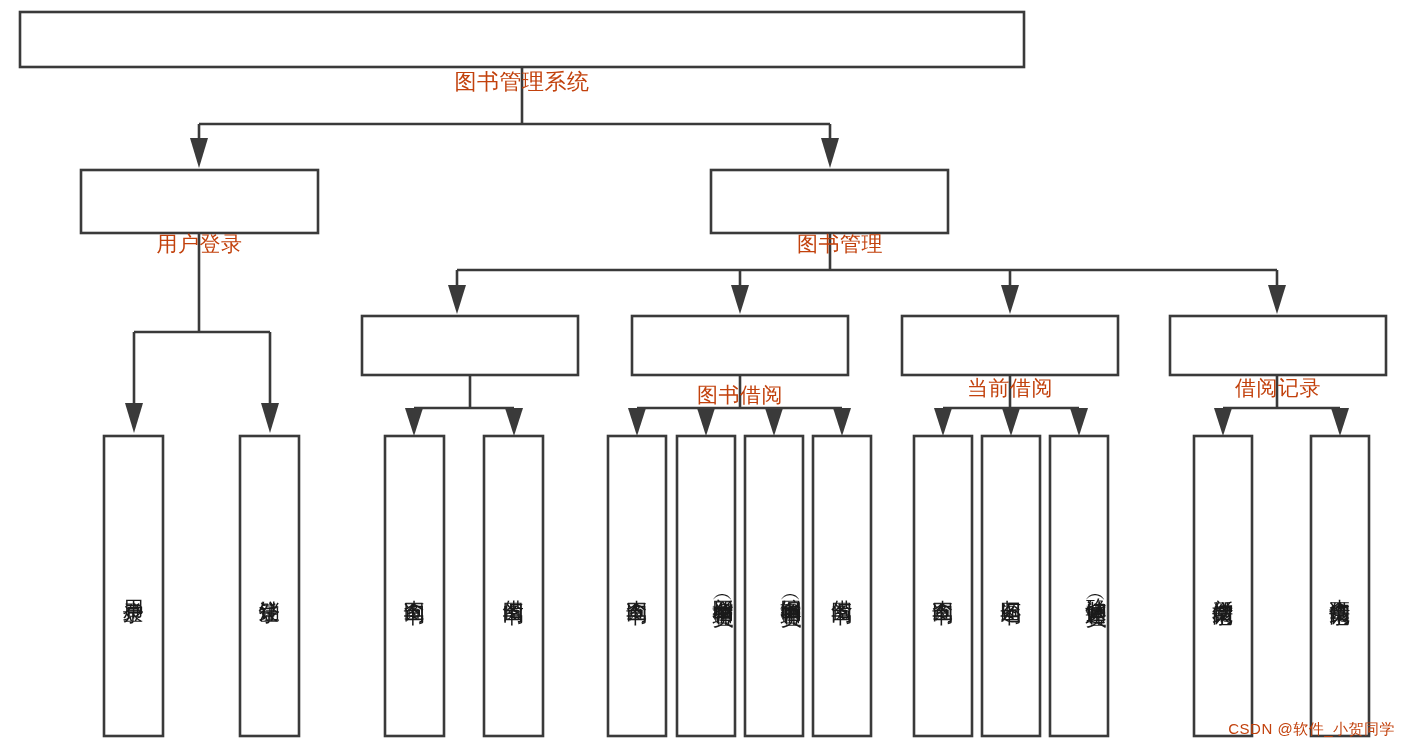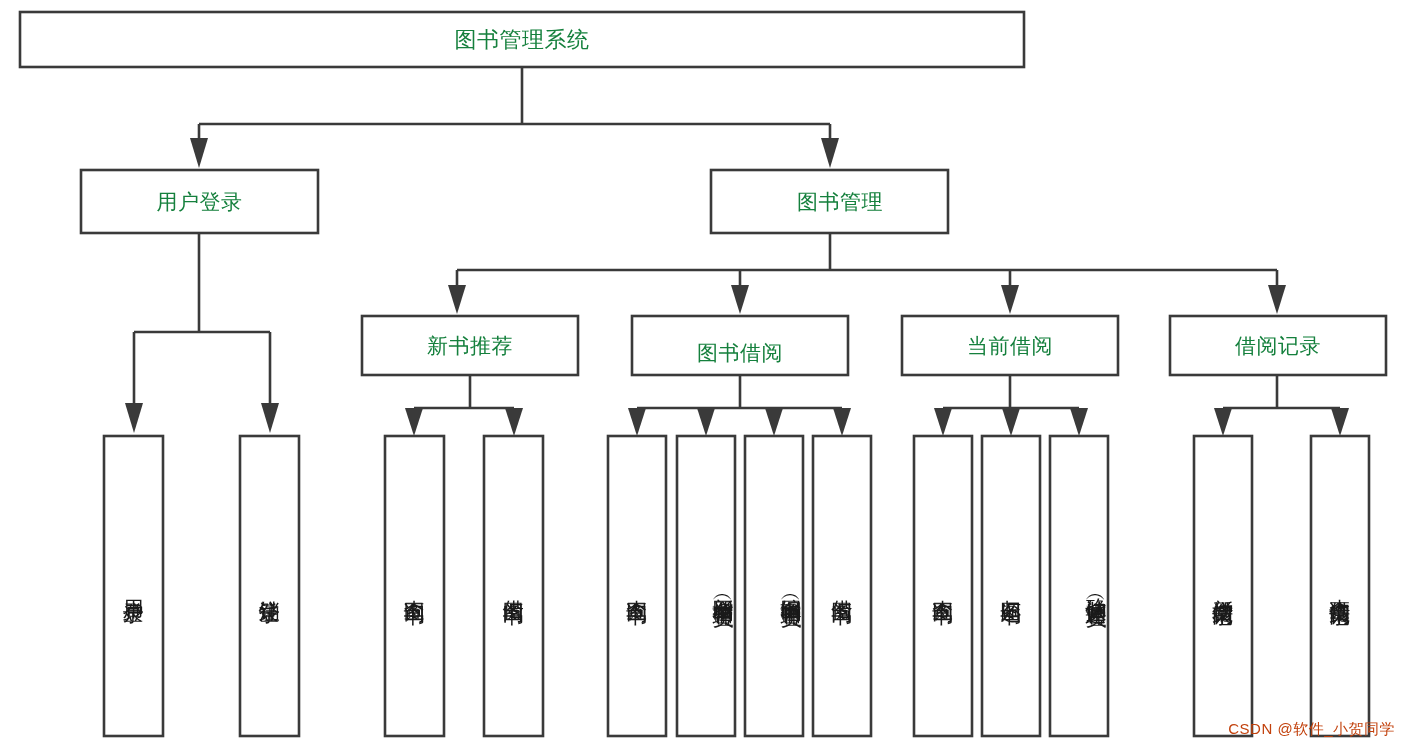--- a/index.html
+++ b/index.html
@@ -39,25 +39,26 @@
   }
   .arrow-head {
     fill: #3a3a3a;
     stroke: none;
   }
   .node-label-h {
     position: absolute;
     display: flex;
     align-items: center;
     justify-content: center;
-    color: #15803d;
+    color: #c2410c;
     font-size: 21px;
     letter-spacing: 0.5px;
     white-space: nowrap;
     pointer-events: none;
+    margin-top: 42px;
   }
   .node-label-v {
     position: absolute;
     display: flex;
     align-items: center;
     justify-content: center;
     color: #1a1a1a;
     font-size: 21px;
     line-height: 1.12;
     writing-mode: vertical-rl;
@@ -173,21 +174,20 @@
     <rect class="node-box" x="1194" y="436" width="58" height="300"></rect>
     <rect class="node-box" x="1311" y="436" width="58" height="300"></rect>
 
   </svg>
 
   <div class="node-label-h" style="left:20px; top:12px; width:1004px; height:55px; font-size:22px;">图书管理系统</div>
 
   <div class="node-label-h" style="left:81px; top:170px; width:237px; height:63px;">用户登录</div>
   <div class="node-label-h" style="left:711px; top:170px; width:258px; height:63px;">图书管理</div>
 
-  <div class="node-label-h" style="left:362px; top:316px; width:216px; height:59px;">新书推荐</div>
   <div class="node-label-h" style="left:632px; top:316px; width:216px; height:74px;">图书借阅</div>
   <div class="node-label-h" style="left:1170px; top:316px; width:216px; height:59px;">借阅记录</div>
   <div class="node-label-h" style="left:902px; top:316px; width:216px; height:59px;">当前借阅</div>
 
   <div class="node-label-v" style="left:104px; top:436px; width:59px; height:300px;">用户登录</div>
   <div class="node-label-v" style="left:240px; top:436px; width:59px; height:300px;">注销登录</div>
   <div class="node-label-v" style="left:385px; top:436px; width:59px; height:300px;">查询图书</div>
   <div class="node-label-v" style="left:484px; top:436px; width:59px; height:300px;">借阅图书</div>
   <div class="node-label-v" style="left:608px; top:436px; width:58px; height:300px;">查询图书</div>
   <div class="node-label-v" style="left:677px; top:436px; width:58px; height:300px; align-items:flex-start; padding-top:4px; box-sizing:border-box;">新增图书（管理员）</div>

